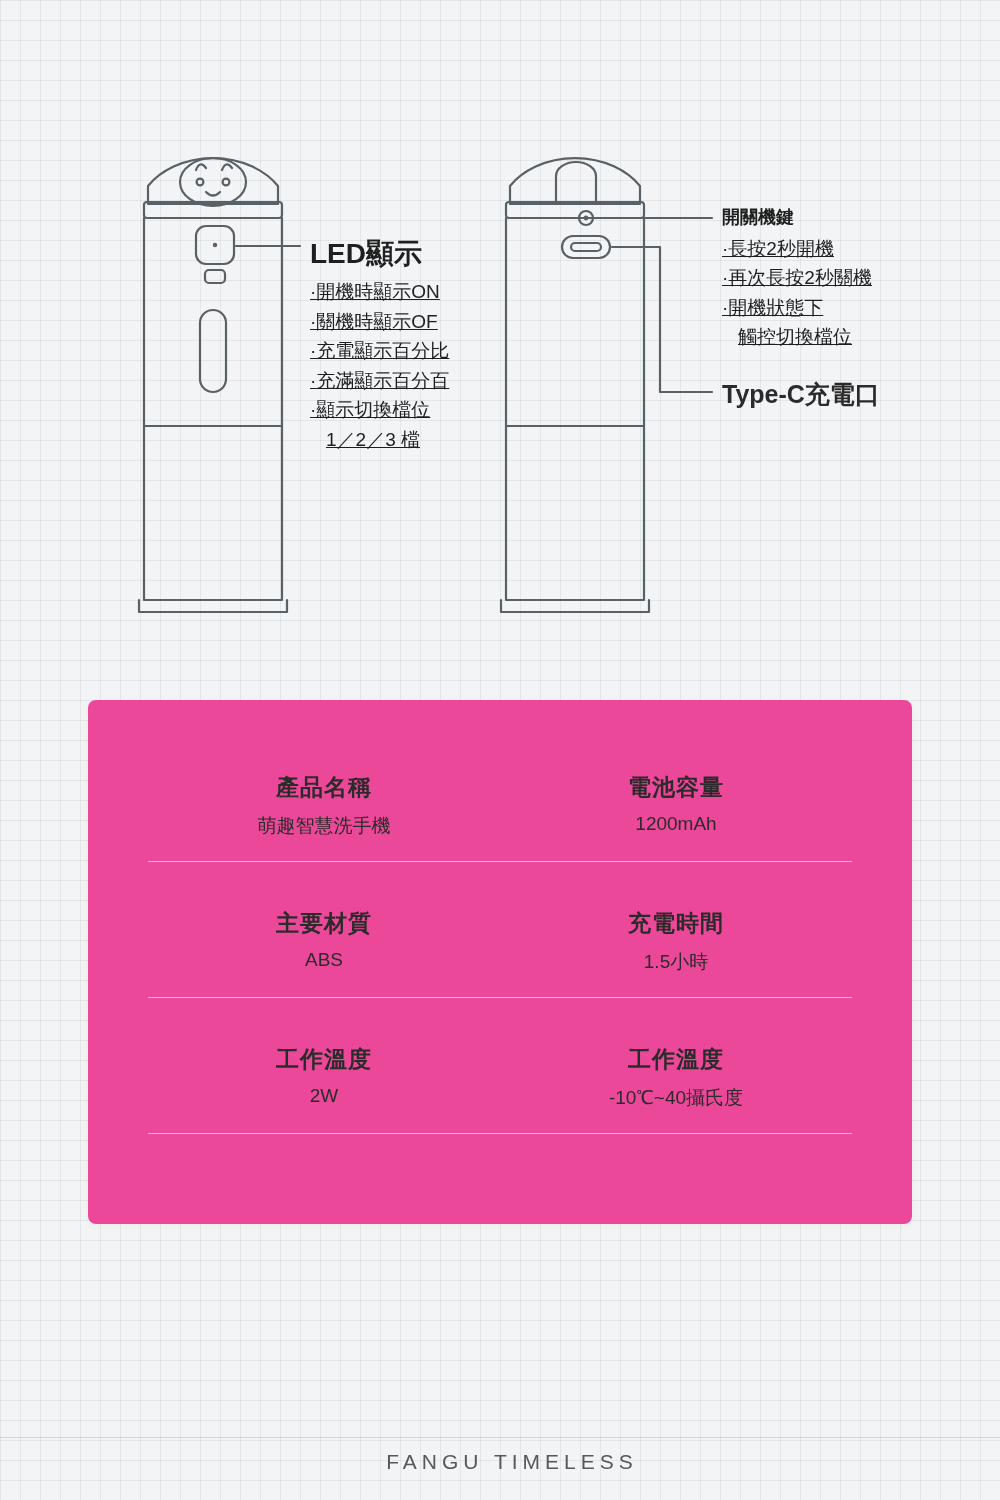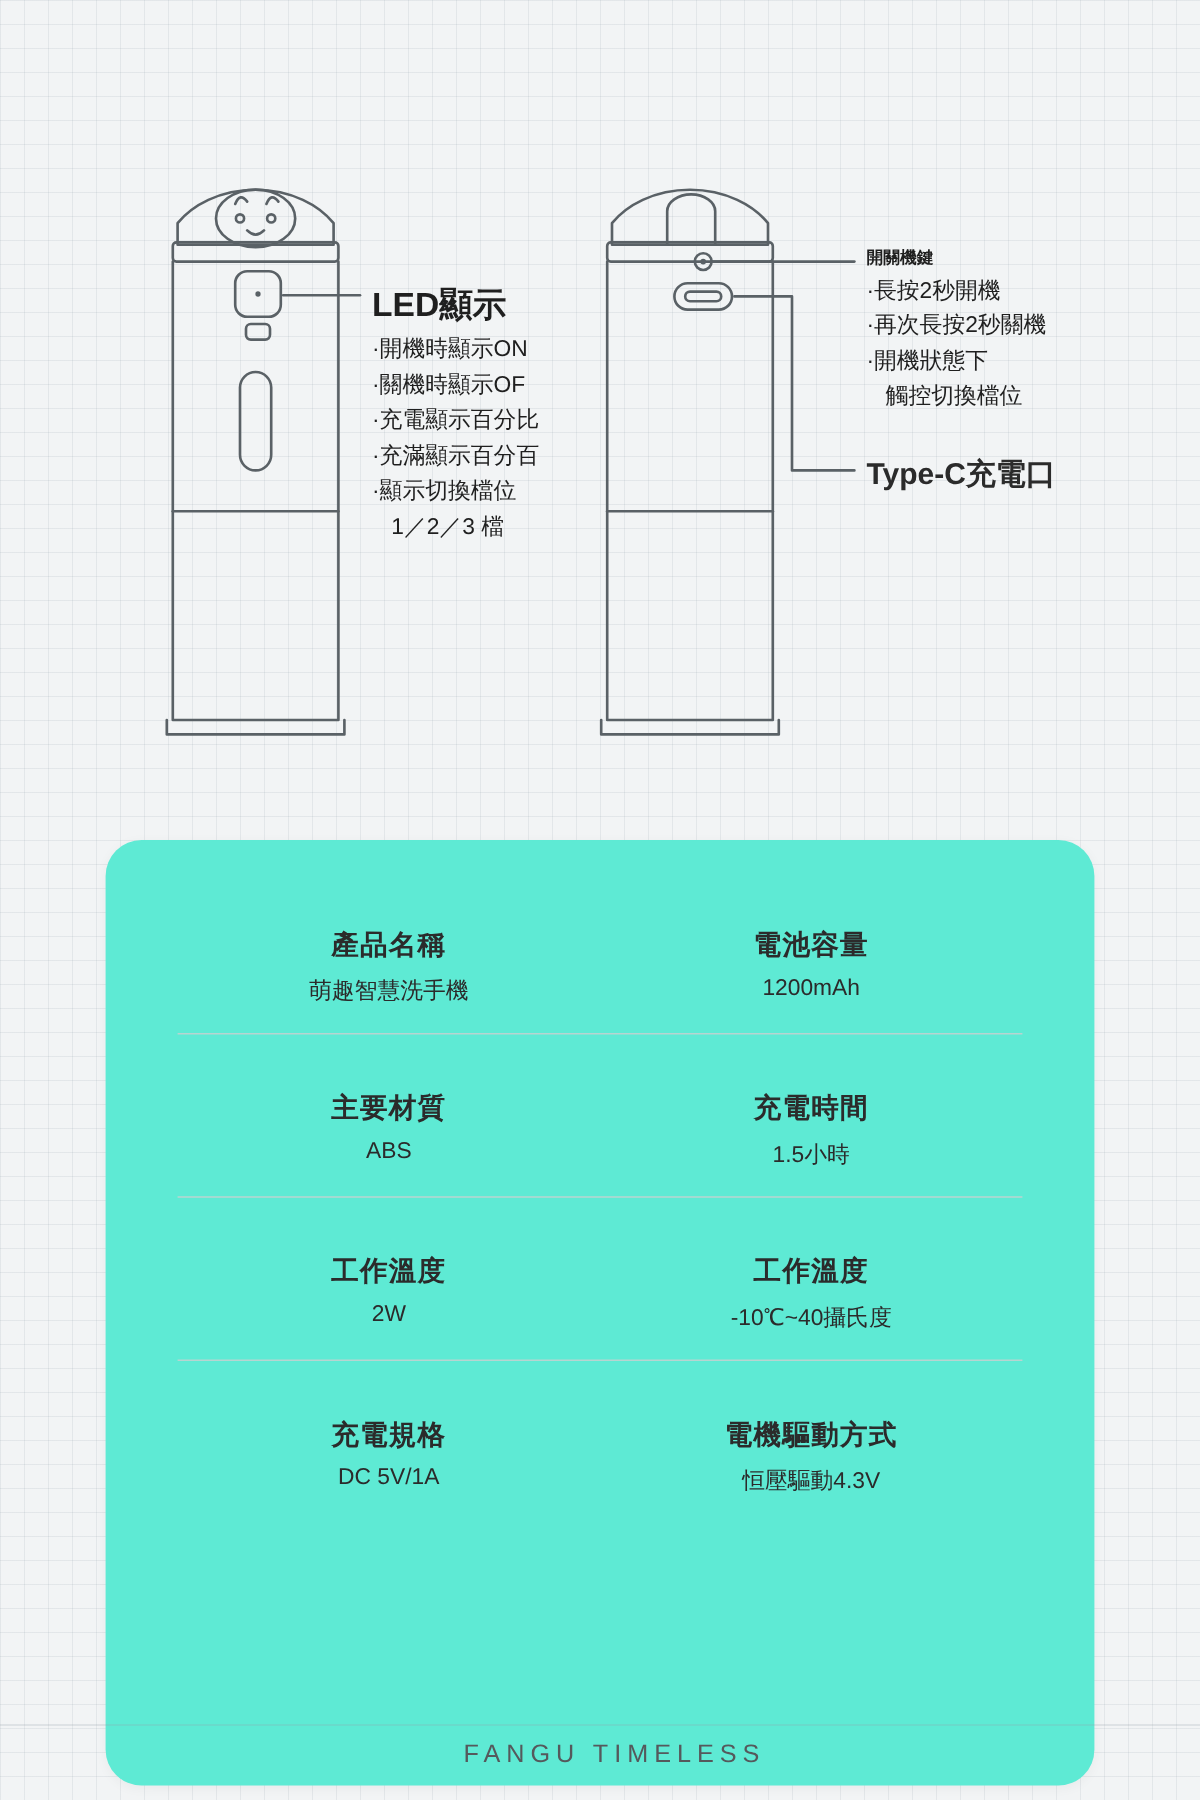--- a/index.html
+++ b/index.html
@@ -47,42 +47,43 @@
     line-height: 1.55;
     color: #1f1f1f;
   }
   .callout .title {
     font-weight: bold;
     font-size: 28px;
     margin-bottom: 2px;
   }
   .callout .bullets div {
     white-space: nowrap;
+    text-decoration: underline;
   }
   .callout-left { left: 310px; top: 232px; }
   .callout-right { left: 722px; top: 204px; }
-  .callout-right .title { font-size: 14px; }
+  .callout-right .title { font-size: 18px; }
   .callout-typec {
     position: absolute;
     left: 722px;
     top: 378px;
     font-size: 25px;
     font-weight: bold;
   }
   .indent { padding-left: 16px; }
 
   
   .spec-card {
     position: absolute;
     left: 88px;
     top: 700px;
     width: 824px;
-    height: 788px;
-    background: #5eead4;
-    border-radius: 30px;
+    height: 524px;
+    background: #ec4899;
+    border-radius: 8px;
     box-shadow: 0 2px 10px rgba(0,0,0,0.04);
   }
   .spec-table {
     position: absolute;
     left: 60px;
     top: 72px;
     width: 704px;
   }
   .spec-row {
     display: flex;
@@ -239,29 +240,19 @@
         <div class="spec-cell">
           <div class="spec-label">工作溫度</div>
           <div class="spec-value">2W</div>
         </div>
         <div class="spec-cell">
           <div class="spec-label">工作溫度</div>
           <div class="spec-value">-10℃~40攝氏度</div>
         </div>
       </div>
 
-      <div class="spec-row last">
-        <div class="spec-cell">
-          <div class="spec-label">充電規格</div>
-          <div class="spec-value">DC 5V/1A</div>
-        </div>
-        <div class="spec-cell">
-          <div class="spec-label">電機驅動方式</div>
-          <div class="spec-value">恒壓驅動4.3V</div>
-        </div>
-      </div>
 
     </div>
   </div>
 
   <div class="footer-line"></div>
   <div class="footer">FANGU TIMELESS</div>
 </div>
 
 </body></html>

